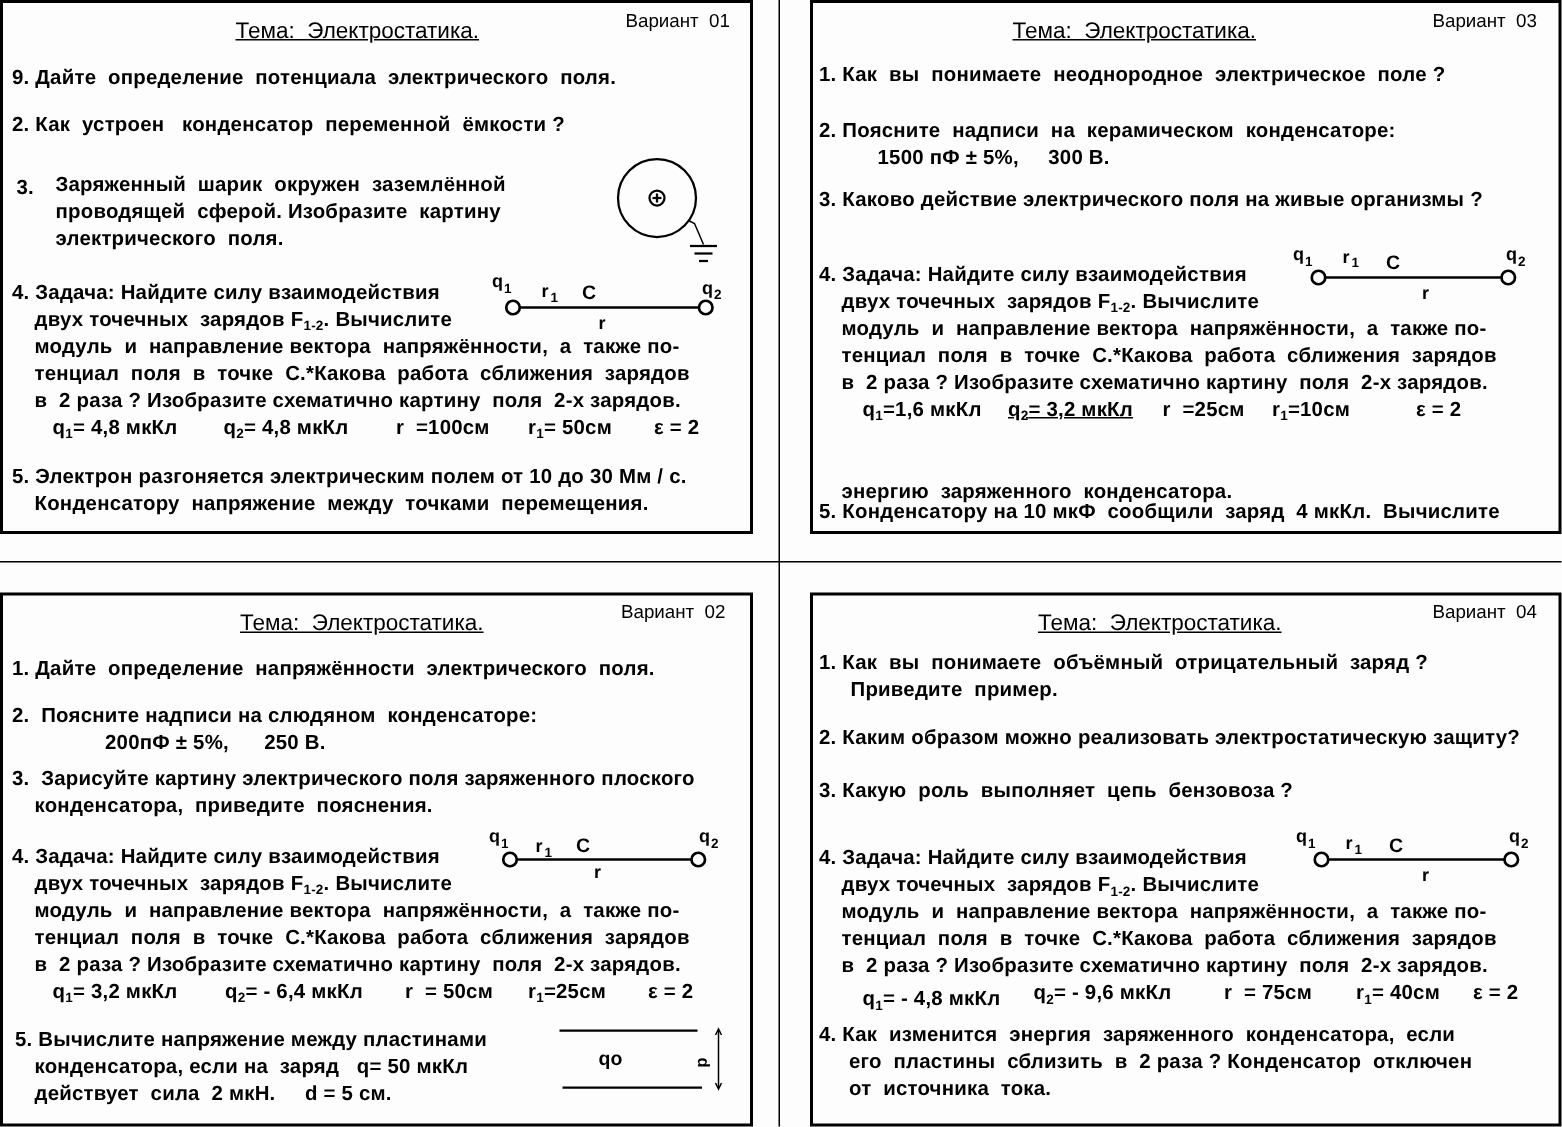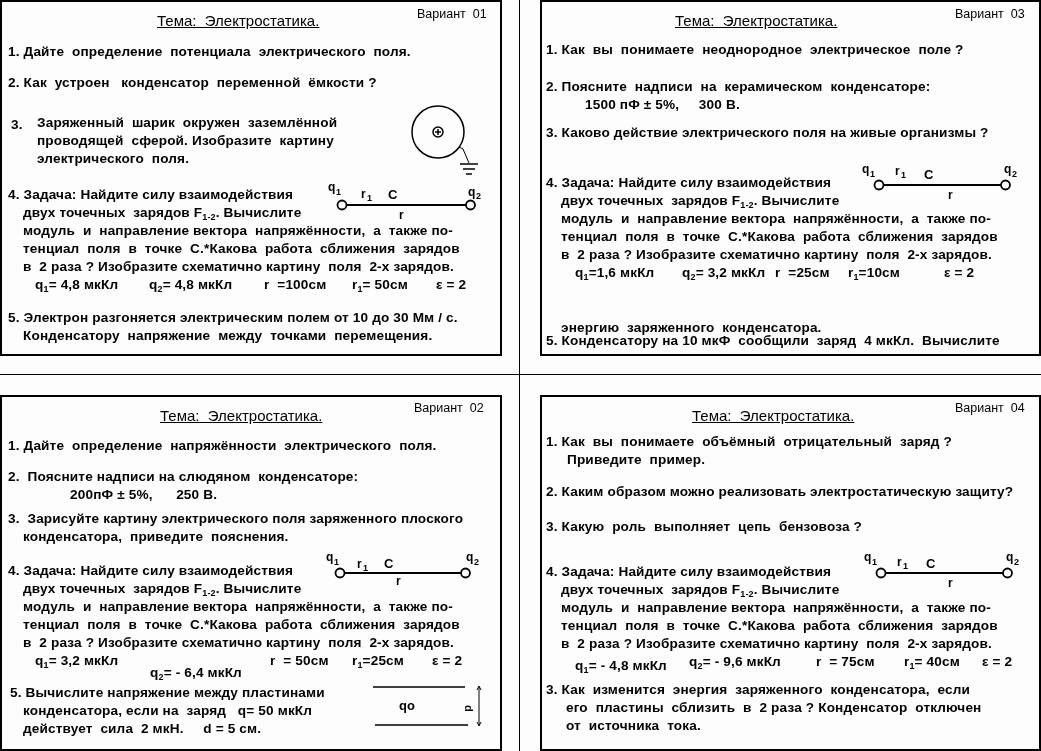--- a/index.html
+++ b/index.html
@@ -20,21 +20,21 @@
 </style>
 </head>
 <body>
 
 <div class="vdiv"></div>
 <div class="hdiv"></div>
 
 <div class="card" id="card-01">
   <div class="theme" style="left:155px;top:10px;">Тема:  Электростатика.</div>
   <div class="variant" style="left:415px;top:5px;">Вариант  01</div>
-  <div class="t" style="left:6px;top:42px;">1. Дайте  определение  потенциала  электрического  поля.</div>
+  <div class="t" style="left:6px;top:42px;">9. Дайте  определение  потенциала  электрического  поля.</div>
   <div class="t" style="left:6px;top:73px;">2. Как  устроен   конденсатор  переменной  ёмкости ?</div>
   <div class="t" style="left:9px;top:115px;">3.</div>
   <div class="t" style="left:35px;top:113px;">Заряженный  шарик  окружен  заземлённой</div>
   <div class="t" style="left:35px;top:131px;">проводящей  сферой. Изобразите  картину</div>
   <div class="t" style="left:35px;top:149px;">электрического  поля.</div>
   <svg style="left:405px;top:100px;" width="80" height="80">
     <circle cx="31" cy="30" r="26" fill="none" stroke="#000" stroke-width="1.5"></circle>
     <circle cx="31" cy="30" r="5" fill="none" stroke="#000" stroke-width="1.5"></circle>
     <line x1="28" y1="30" x2="34" y2="30" stroke="#000" stroke-width="1.5"></line>
     <line x1="31" y1="27" x2="31" y2="33" stroke="#000" stroke-width="1.5"></line>
@@ -77,21 +77,21 @@
   <div class="t" style="left:4px;top:40px;">1. Как  вы  понимаете  неоднородное  электрическое  поле ?</div>
   <div class="t" style="left:4px;top:77px;">2. Поясните  надписи  на  керамическом  конденсаторе:</div>
   <div class="t" style="left:43px;top:95px;">1500 пФ ± 5%,     300 В.</div>
   <div class="t" style="left:4px;top:123px;">3. Каково действие электрического поля на живые организмы ?</div>
   <div class="t" style="left:4px;top:173px;">4. Задача: Найдите силу взаимодействия</div>
   <div class="t" style="left:19px;top:191px;"><span>двух точечных  зарядов F</span><sub>1-2</sub><span>. Вычислите</span></div>
   <div class="t" style="left:19px;top:209px;">модуль  и  направление вектора  напряжённости,  а  также по-</div>
   <div class="t" style="left:19px;top:227px;">тенциал  поля  в  точке  С.*Какова  работа  сближения  зарядов</div>
   <div class="t" style="left:19px;top:245px;">в  2 раза ? Изобразите схематично картину  поля  2-х зарядов.</div>
   <div class="t" style="left:33px;top:263px;">q<sub>1</sub><span>=1,6 мкКл</span></div>
-  <div class="t" style="left:140px;top:263px;">q<sub>2</sub><span>= 3,2 мкКл</span></div>
+  <div class="t" style="left:130px;top:263px;text-decoration:underline;">q<sub>2</sub><span>= 3,2 мкКл</span></div>
   <div class="t" style="left:233px;top:263px;">r  =25см</div>
   <div class="t" style="left:306px;top:263px;">r<sub>1</sub><span>=10см</span></div>
   <div class="t" style="left:402px;top:263px;">ε = 2</div>
   <div class="t" style="left:4px;top:300px;margin-top:31px;">5. Конденсатору на 10 мкФ  сообщили  заряд  4 мкКл.  Вычислите</div>
   <div class="t" style="left:19px;top:318px;">энергию  заряженного  конденсатора.</div>
   <svg style="left:320px;top:162px;" width="170" height="45">
     <text x="0" y="9" font-size="12" font-weight="bold" font-family="Liberation Sans, sans-serif">q</text>
     <text x="8" y="13" font-size="9" font-weight="bold" font-family="Liberation Sans, sans-serif">1</text>
     <text x="33" y="11" font-size="12" font-weight="bold" font-family="Liberation Sans, sans-serif">r</text>
     <text x="39" y="14" font-size="9" font-weight="bold" font-family="Liberation Sans, sans-serif">1</text>
@@ -112,21 +112,21 @@
   <div class="t" style="left:6px;top:72px;">2.  Поясните надписи на слюдяном  конденсаторе:</div>
   <div class="t" style="left:68px;top:90px;">200пФ ± 5%,      250 В.</div>
   <div class="t" style="left:6px;top:114px;">3.  Зарисуйте картину электрического поля заряженного плоского</div>
   <div class="t" style="left:21px;top:132px;">конденсатора,  приведите  пояснения.</div>
   <div class="t" style="left:6px;top:166px;">4. Задача: Найдите силу взаимодействия</div>
   <div class="t" style="left:21px;top:184px;"><span>двух точечных  зарядов F</span><sub>1-2</sub><span>. Вычислите</span></div>
   <div class="t" style="left:21px;top:202px;">модуль  и  направление вектора  напряжённости,  а  также по-</div>
   <div class="t" style="left:21px;top:220px;">тенциал  поля  в  точке  С.*Какова  работа  сближения  зарядов</div>
   <div class="t" style="left:21px;top:238px;">в  2 раза ? Изобразите схематично картину  поля  2-х зарядов.</div>
   <div class="t" style="left:33px;top:256px;">q<sub>1</sub><span>= 3,2 мкКл</span></div>
-  <div class="t" style="left:148px;top:256px;margin-top:12px;">q<sub>2</sub><span>= - 6,4 мкКл</span></div>
+  <div class="t" style="left:148px;top:256px;">q<sub>2</sub><span>= - 6,4 мкКл</span></div>
   <div class="t" style="left:268px;top:256px;">r  = 50см</div>
   <div class="t" style="left:350px;top:256px;">r<sub>1</sub><span>=25см</span></div>
   <div class="t" style="left:430px;top:256px;">ε = 2</div>
   <div class="t" style="left:8px;top:288px;">5. Вычислите напряжение между пластинами</div>
   <div class="t" style="left:21px;top:306px;">конденсатора, если на  заряд   q= 50 мкКл</div>
   <div class="t" style="left:21px;top:324px;">действует  сила  2 мкН.     d = 5 см.</div>
   <svg style="left:324px;top:155px;" width="170" height="45">
     <text x="0" y="9" font-size="12" font-weight="bold" font-family="Liberation Sans, sans-serif">q</text>
     <text x="8" y="13" font-size="9" font-weight="bold" font-family="Liberation Sans, sans-serif">1</text>
     <text x="31" y="16" font-size="12" font-weight="bold" font-family="Liberation Sans, sans-serif">r</text>
@@ -160,21 +160,21 @@
   <div class="t" style="left:4px;top:167px;">4. Задача: Найдите силу взаимодействия</div>
   <div class="t" style="left:19px;top:185px;"><span>двух точечных  зарядов F</span><sub>1-2</sub><span>. Вычислите</span></div>
   <div class="t" style="left:19px;top:203px;">модуль  и  направление вектора  напряжённости,  а  также по-</div>
   <div class="t" style="left:19px;top:221px;">тенциал  поля  в  точке  С.*Какова  работа  сближения  зарядов</div>
   <div class="t" style="left:19px;top:239px;">в  2 раза ? Изобразите схематично картину  поля  2-х зарядов.</div>
   <div class="t" style="left:33px;top:261px;">q<sub>1</sub><span>= - 4,8 мкКл</span></div>
   <div class="t" style="left:147px;top:257px;">q<sub>2</sub><span>= - 9,6 мкКл</span></div>
   <div class="t" style="left:274px;top:257px;">r  = 75см</div>
   <div class="t" style="left:362px;top:257px;">r<sub>1</sub><span>= 40см</span></div>
   <div class="t" style="left:440px;top:257px;">ε = 2</div>
-  <div class="t" style="left:4px;top:285px;">3. Как  изменится  энергия  заряженного  конденсатора,  если</div>
+  <div class="t" style="left:4px;top:285px;">4. Как  изменится  энергия  заряженного  конденсатора,  если</div>
   <div class="t" style="left:24px;top:303px;">его  пластины  сблизить  в  2 раза ? Конденсатор  отключен</div>
   <div class="t" style="left:24px;top:321px;text-align:center;">от  источника  тока.</div>
   <svg style="left:322px;top:155px;" width="170" height="45">
     <text x="0" y="9" font-size="12" font-weight="bold" font-family="Liberation Sans, sans-serif">q</text>
     <text x="8" y="13" font-size="9" font-weight="bold" font-family="Liberation Sans, sans-serif">1</text>
     <text x="33" y="14" font-size="12" font-weight="bold" font-family="Liberation Sans, sans-serif">r</text>
     <text x="39" y="17" font-size="9" font-weight="bold" font-family="Liberation Sans, sans-serif">1</text>
     <text x="62" y="16" font-size="13" font-weight="bold" font-family="Liberation Sans, sans-serif">C</text>
     <text x="142" y="9" font-size="12" font-weight="bold" font-family="Liberation Sans, sans-serif">q</text>
     <text x="150" y="13" font-size="9" font-weight="bold" font-family="Liberation Sans, sans-serif">2</text>

